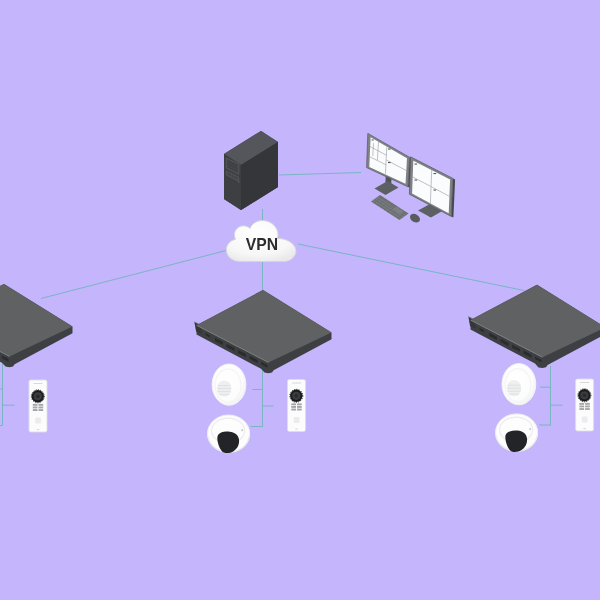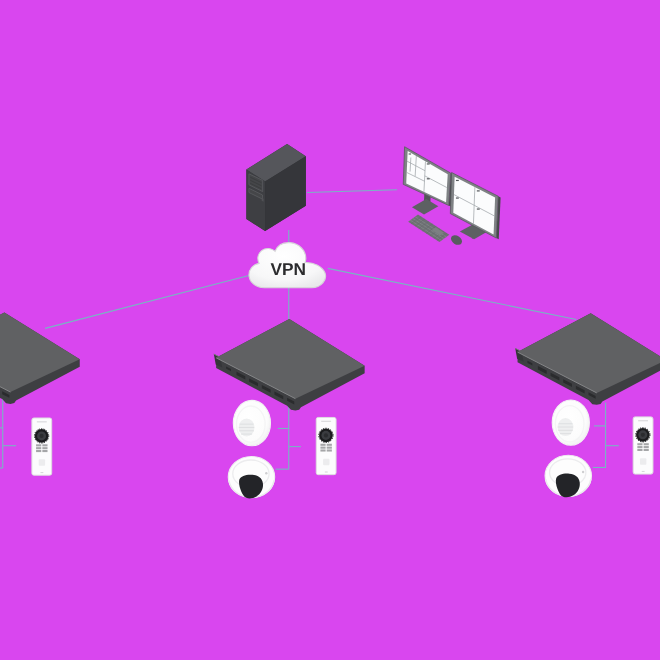--- a/index.html
+++ b/index.html
@@ -1,16 +1,16 @@
 <!DOCTYPE html>
 <html><head>
 <meta charset="utf-8">
 <style>
   html,body{margin:0;padding:0;background:#ffffff;}
-  #stage{position:relative;width:600px;height:600px;overflow:hidden;background:#d946ef;
+  #stage{position:relative;width:600px;height:600px;overflow:hidden;background:#c4b5fd;
     font-family:"Liberation Sans", sans-serif;}
 </style>
 </head>
 <body>
 <div id="stage">
 <svg style="filter:blur(0.45px)" width="600" height="600" viewBox="0 0 600 600">
 <defs>
   <radialGradient id="cloudg" cx="45%" cy="30%" r="75%">
     <stop offset="0%" stop-color="#ffffff"></stop>
     <stop offset="70%" stop-color="#f7f7f8"></stop>

